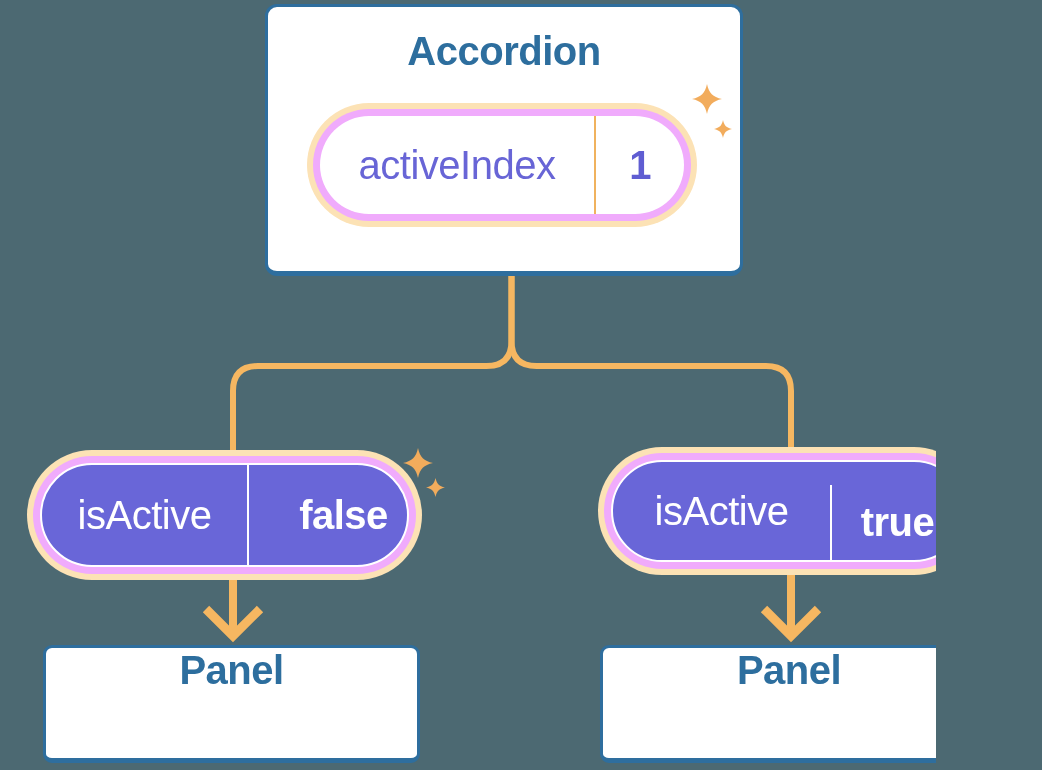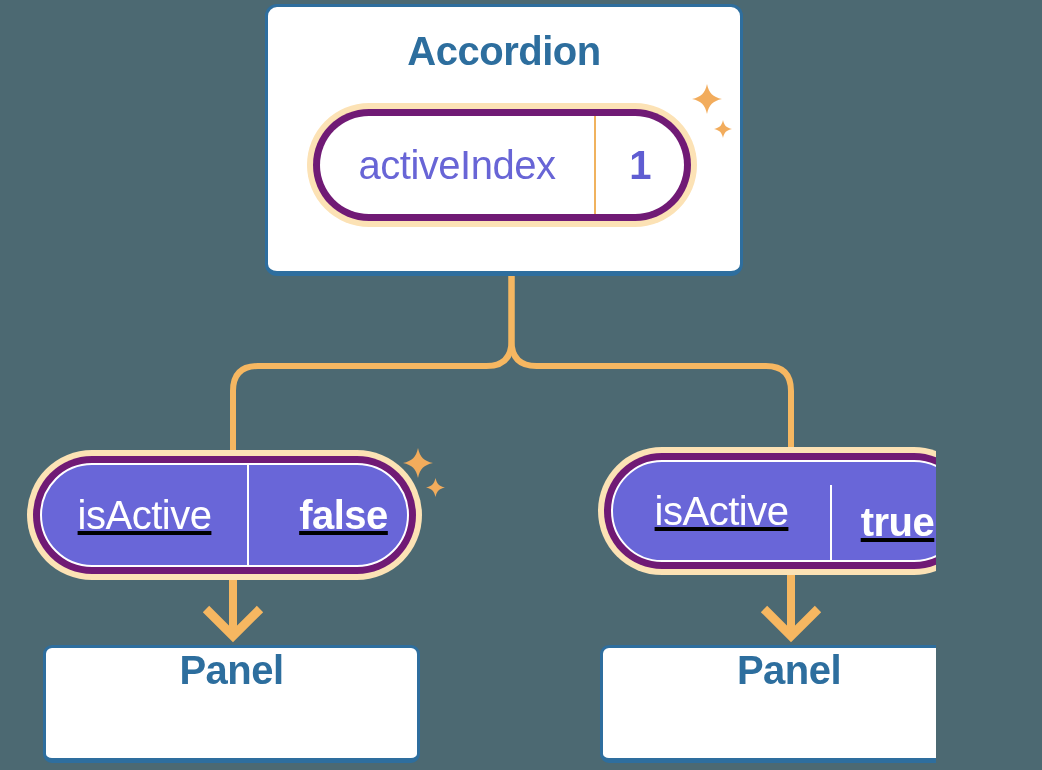--- a/index.html
+++ b/index.html
@@ -42,39 +42,38 @@
   
   .pill-glow {
     position: absolute;
     background: #FCE2B5;
     border-radius: 80px;
     padding: 6px;
     box-sizing: border-box;
     z-index: 2;
   }
   .pill-ring {
-    background: #701a75;
+    background: #f0abfc;
     border-radius: 70px;
     padding: 7px;
     box-sizing: border-box;
     width: 100%; height: 100%;
   }
   .pill-body {
     border-radius: 60px;
     width: 100%; height: 100%;
     box-sizing: border-box;
     display: flex;
     align-items: stretch;
     overflow: hidden;
   }
   .pill-body.white { background: #ffffff; }
   .pill-body.purple {
     background: #6966D8;
     border: 2px solid #ffffff;
-    text-decoration: underline;
   }
   .pill-section {
     display: flex;
     align-items: center;
     justify-content: center;
     font-size: 40px;
     letter-spacing: -0.5px;
   }
   .pill-name  { flex: 1 1 auto; }
   .pill-value { font-weight: 700; }

